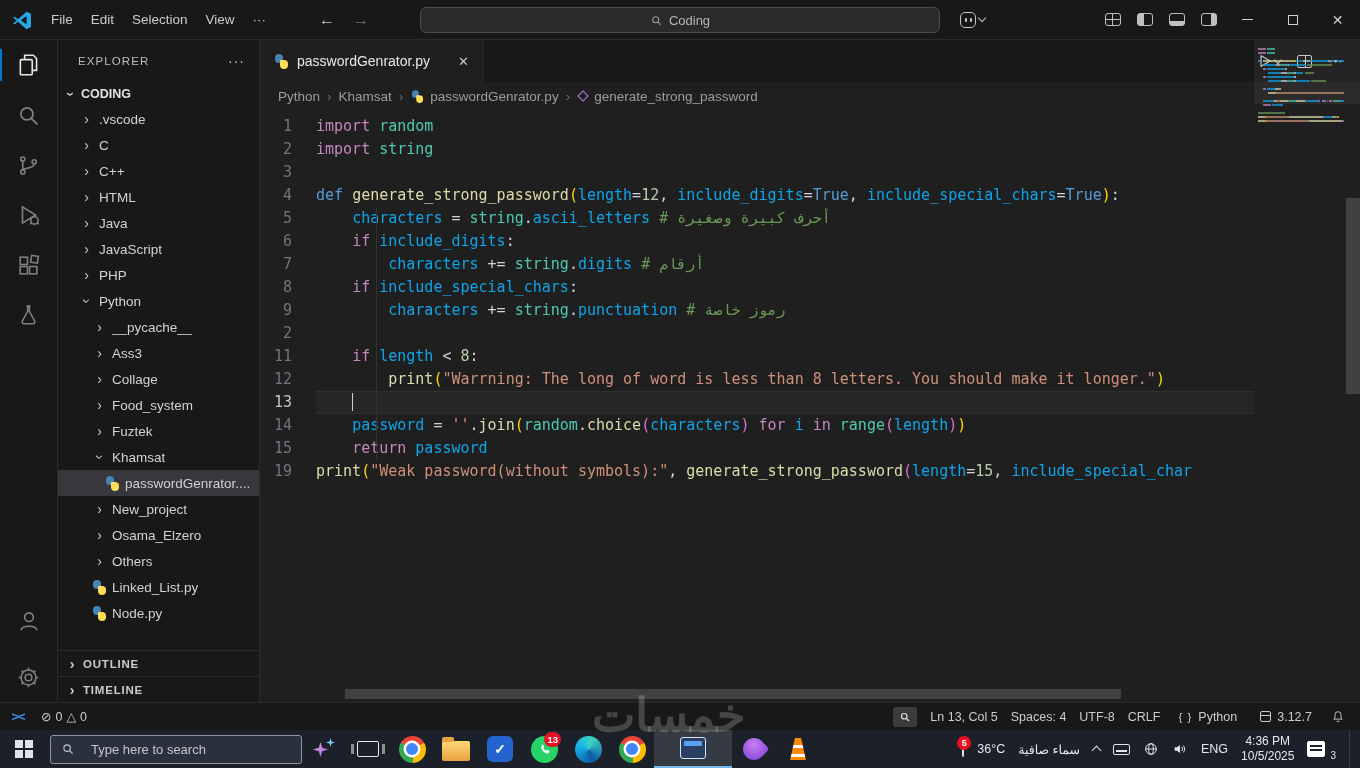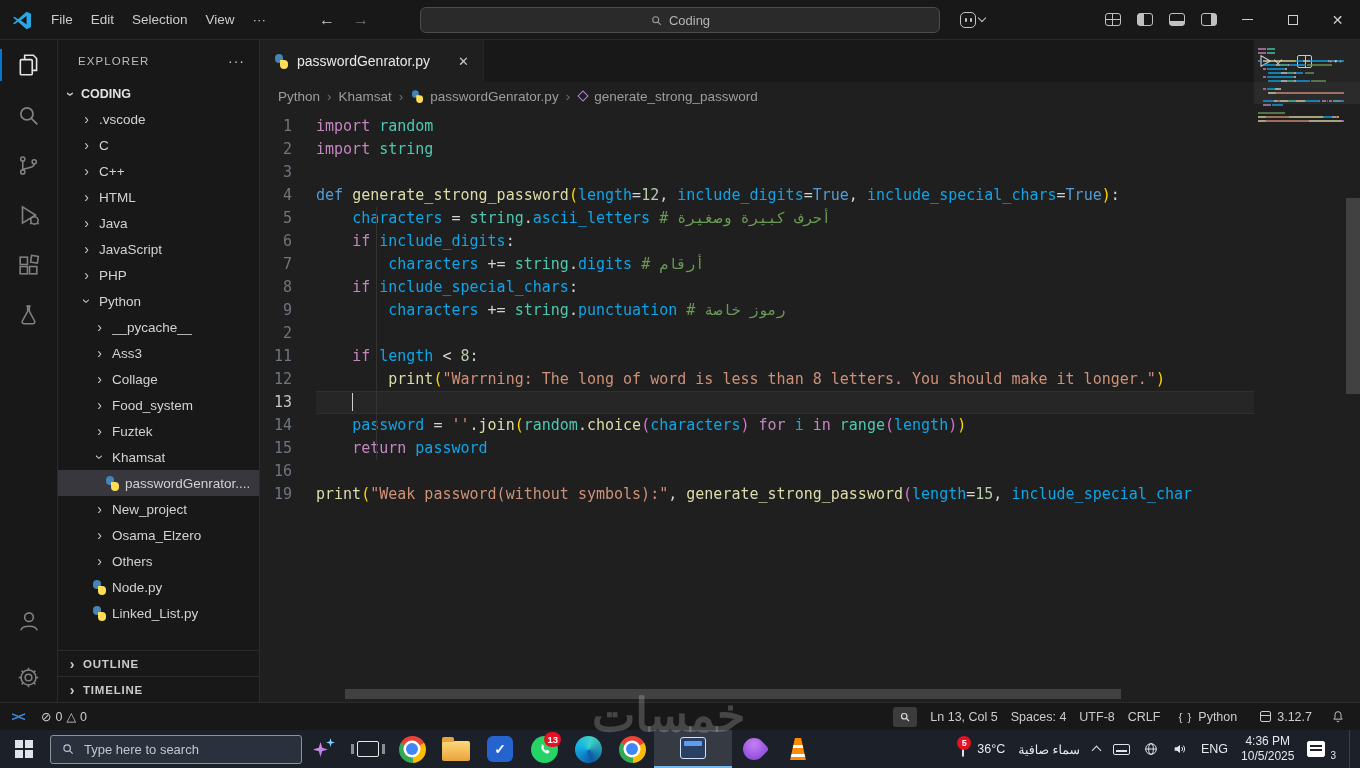--- a/index.html
+++ b/index.html
@@ -97,21 +97,21 @@
   .sb-zoom { width:24px; height:20px; background:#3c3c3c; border-radius:3px; display:flex; align-items:center; justify-content:center; }
   .envico { width:11px; height:11px; border:1.2px solid #ccc; border-radius:2px; position:relative; }
   .envico::before { content:""; position:absolute; left:0; right:0; top:3px; height:1.2px; background:#ccc; }
   .braces { font-size:11.5px; letter-spacing:1px; }
 
   
   #taskbar { position:absolute; top:730px; left:0; width:1360px; height:38px; background:#1b2029; display:flex; align-items:center; z-index:5; }
   .tb-start { width:48px; height:38px; display:flex; align-items:center; justify-content:center; }
   .winlogo { display:grid; grid-template-columns:8px 8px; grid-template-rows:8px 8px; gap:1.5px; }
   .winlogo i { background:#dfe3ea; }
-  .tb-searchbox { width:252px; height:29px; margin-left:2px; background:#2a303c; border:1px solid #8d929b; border-radius:3px; display:flex; align-items:center; gap:9px; padding:0 10px; font-size:13px; color:#c3c7cd; }
+  .tb-searchbox { width:252px; height:29px; margin-left:2px; background:#2a303c; border:1px solid #8d929b; border-radius:3px; display:flex; align-items:center; gap:16px; padding:0 10px; font-size:13px; color:#c3c7cd; }
   .tb-app { width:44px; height:38px; display:flex; align-items:center; justify-content:center; position:relative; flex:none; }
   .tb-app.active-slot { width:78px; background:rgba(255,255,255,.12); border-bottom:2px solid #76b9ed; }
   .badge { position:absolute; top:2px; right:5px; min-width:15px; height:15px; border-radius:8px; background:#e81123; color:#fff; font-size:9.5px; line-height:15px; text-align:center; padding:0 3px; font-weight:700; }
   .star { clip-path:polygon(50% 0,61% 39%,100% 50%,61% 61%,50% 100%,39% 61%,0 50%,39% 39%); }
   .ic-chrome { width:27px; height:27px; border-radius:50%; background:conic-gradient(from -60deg,#ea4335 0 120deg,#fbbc05 0 240deg,#34a853 0 360deg); position:relative; }
   .ic-chrome::after { content:""; position:absolute; inset:7.5px; border-radius:50%; background:#4285f4; box-shadow:0 0 0 2.5px #fff; }
   .ic-edge { width:27px; height:27px; border-radius:50%; background:conic-gradient(from 160deg,#0c59a4,#14b1e7 35%,#3cd4c5 60%,#0c59a4); }
   .ic-folder { width:28px; height:20px; background:linear-gradient(180deg,#ffd977,#e8a33d); border-radius:2px; position:relative; margin-top:4px; }
   .ic-folder::before { content:""; position:absolute; top:-4px; left:0; width:12px; height:5px; background:#e8a33d; border-radius:2px 2px 0 0; }
   .ic-todo { width:26px; height:26px; border-radius:6px; background:#2564cf; color:#fff; display:flex; align-items:center; justify-content:center; font-size:14px; font-weight:700; }
@@ -325,25 +325,25 @@
       <div class="tree-row" style="padding-left: 34px;">
         <span class="chev">›</span>
         <span class="tlabel">Osama_Elzero</span>
       </div>
       <div class="tree-row" style="padding-left: 34px;">
         <span class="chev">›</span>
         <span class="tlabel">Others</span>
       </div>
       <div class="tree-row" style="padding-left: 34px;">
         <span class="pyicon"></span>
+        <span class="tlabel">Linked_List.py</span>
+      </div>
+      <div class="tree-row" style="padding-left: 34px;">
+        <span class="pyicon"></span>
         <span class="tlabel">Node.py</span>
-      </div>
-      <div class="tree-row" style="padding-left: 34px;">
-        <span class="pyicon"></span>
-        <span class="tlabel">Linked_List.py</span>
       </div>
     </div>
   <div class="sb-sec" id="sec-outline">
     <span class="chev">›</span>
     <span>OUTLINE</span>
   </div>
   <div class="sb-sec" id="sec-timeline">
     <span class="chev">›</span>
     <span>TIMELINE</span>
   </div>
@@ -441,24 +441,20 @@
           <span class="ln">13</span>
           <span class="lc"><span>    </span><span class="cursor"></span></span>
         </div>
         <div class="code-line">
           <span class="ln">14</span>
           <span class="lc"><span class="tk-pl">    </span><span class="tk-var">password</span><span class="tk-pl"> = </span><span class="tk-str">''</span><span class="tk-pl">.</span><span class="tk-fn">join</span><span class="tk-b1">(</span><span class="tk-mod">random</span><span class="tk-pl">.</span><span class="tk-fn">choice</span><span class="tk-b2">(</span><span class="tk-var">characters</span><span class="tk-b2">)</span><span class="tk-pl"> </span><span class="tk-kw">for</span><span class="tk-pl"> </span><span class="tk-var">i</span><span class="tk-pl"> </span><span class="tk-kw">in</span><span class="tk-pl"> </span><span class="tk-mod">range</span><span class="tk-b2">(</span><span class="tk-var">length</span><span class="tk-b2">)</span><span class="tk-b1">)</span></span>
         </div>
         <div class="code-line">
           <span class="ln">15</span>
           <span class="lc"><span class="tk-pl">    </span><span class="tk-kw">return</span><span class="tk-pl"> </span><span class="tk-var">password</span></span>
-        </div>
-        <div class="code-line">
-          <span class="ln">16</span>
-          <span class="lc"></span>
         </div>
         <div class="code-line">
           <span class="ln">19</span>
           <span class="lc"><span class="tk-fn">print</span><span class="tk-b1">(</span><span class="tk-str">"Weak password(without symbols):"</span><span class="tk-pl">, </span><span class="tk-fn">generate_strong_password</span><span class="tk-b2">(</span><span class="tk-var">length</span><span class="tk-pl">=</span><span class="tk-num">15</span><span class="tk-pl">, </span><span class="tk-var">include_special_char</span></span>
         </div>
       </div>
   </div>
   <div class="mm-slider"></div>
   <div class="minimap">
       <div>

